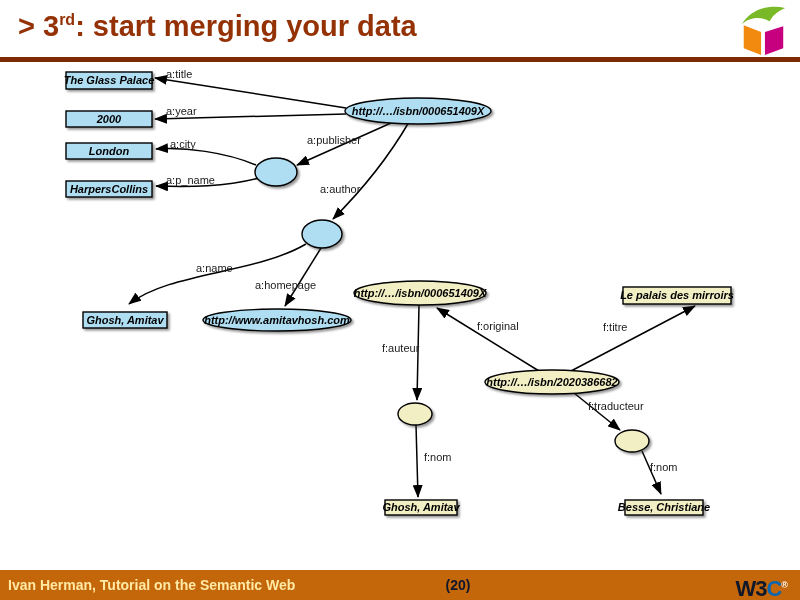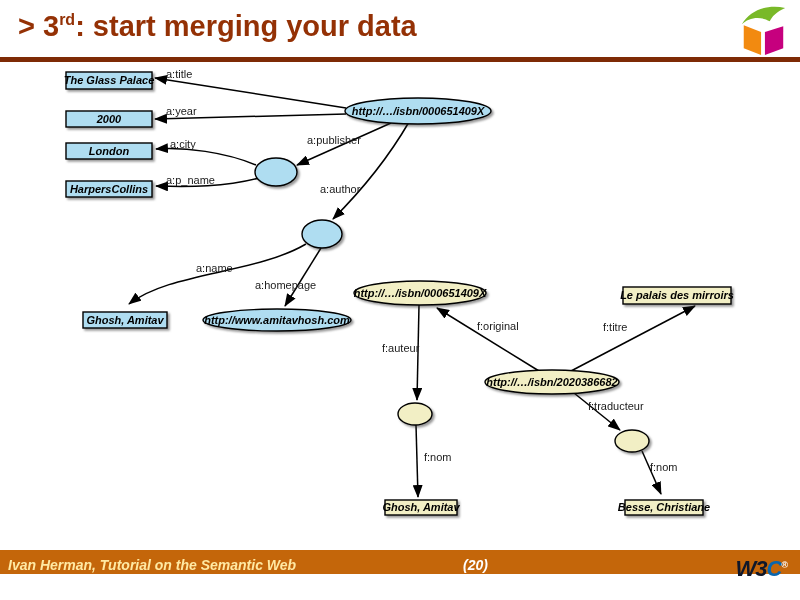--- a/index.html
+++ b/index.html
@@ -8,25 +8,25 @@
 
   
   .header{position:absolute;left:0;top:0;width:792px;height:58px;background:#ffffff;}
   .title{position:absolute;left:18px;top:10px;font-size:29px;font-weight:bold;
          color:#943105;letter-spacing:0px;white-space:nowrap;}
   .title sup{font-size:16px;}
   .rule{position:absolute;left:0;top:57px;width:800px;height:5px;background:#7e2a05;}
   .sweo{position:absolute;right:4px;top:5px;}
 
   
-  .footer{position:absolute;left:0;top:550px;width:800px;height:24px;background:#c4660a;font-style:italic;}
+  .footer{position:absolute;left:0;top:570px;width:800px;height:30px;background:#c4660a;}
   .f-author{position:absolute;left:8px;top:0;line-height:30px;font-size:14px;
             font-weight:bold;color:#ffe9a3;}
-  .f-page{position:absolute;left:428px;top:0;width:60px;text-align:right;line-height:30px;
-          font-size:14px;font-weight:bold;color:#ffffff;}
+  .f-page{position:absolute;left:428px;top:0;width:60px;text-align:center;line-height:30px;
+          font-size:14px;font-weight:bold;color:#0f172a;}
   .w3c{position:absolute;right:12px;top:1px;line-height:28px;font-size:22px;
        font-weight:bold;letter-spacing:-1px;white-space:nowrap;}
   .w3c .w3{color:#0f172a;}
   .w3c .c{color:#0a66ae;}
   .w3c .mark{color:#ffffff;font-size:9px;letter-spacing:0;}
 
   
   .diagram{position:absolute;left:0;top:62px;}
   .edge{stroke:#000000;stroke-width:1.5;fill:none;marker-end:url(#arrow);}
   .shape{stroke:#000000;stroke-width:1.4;

